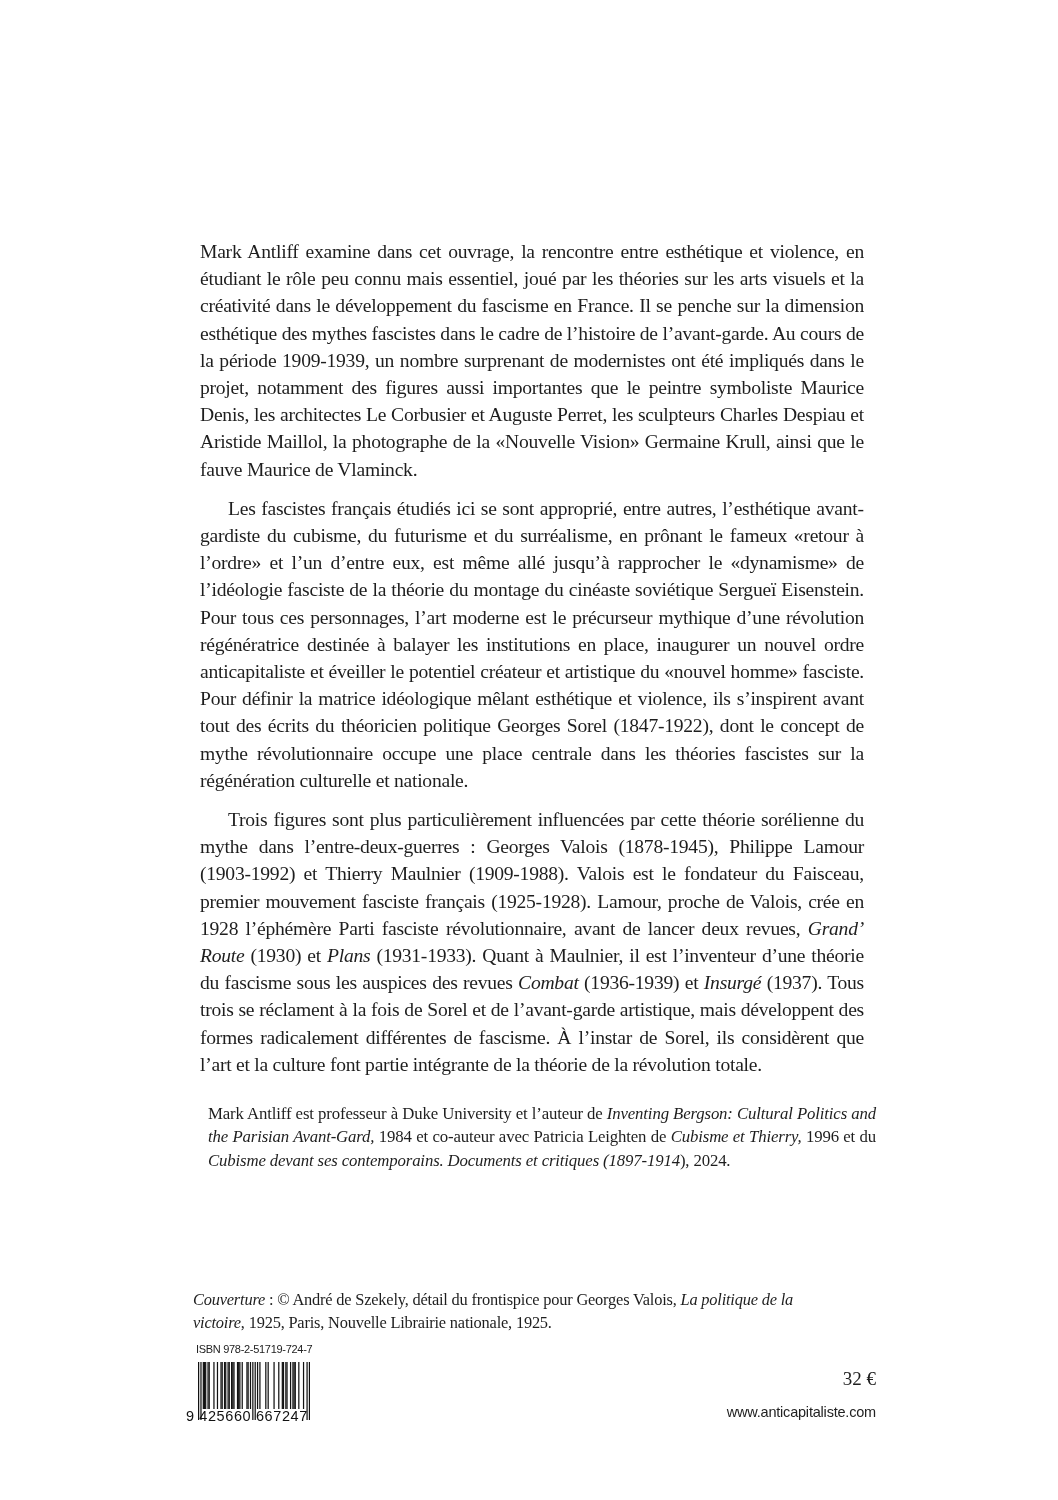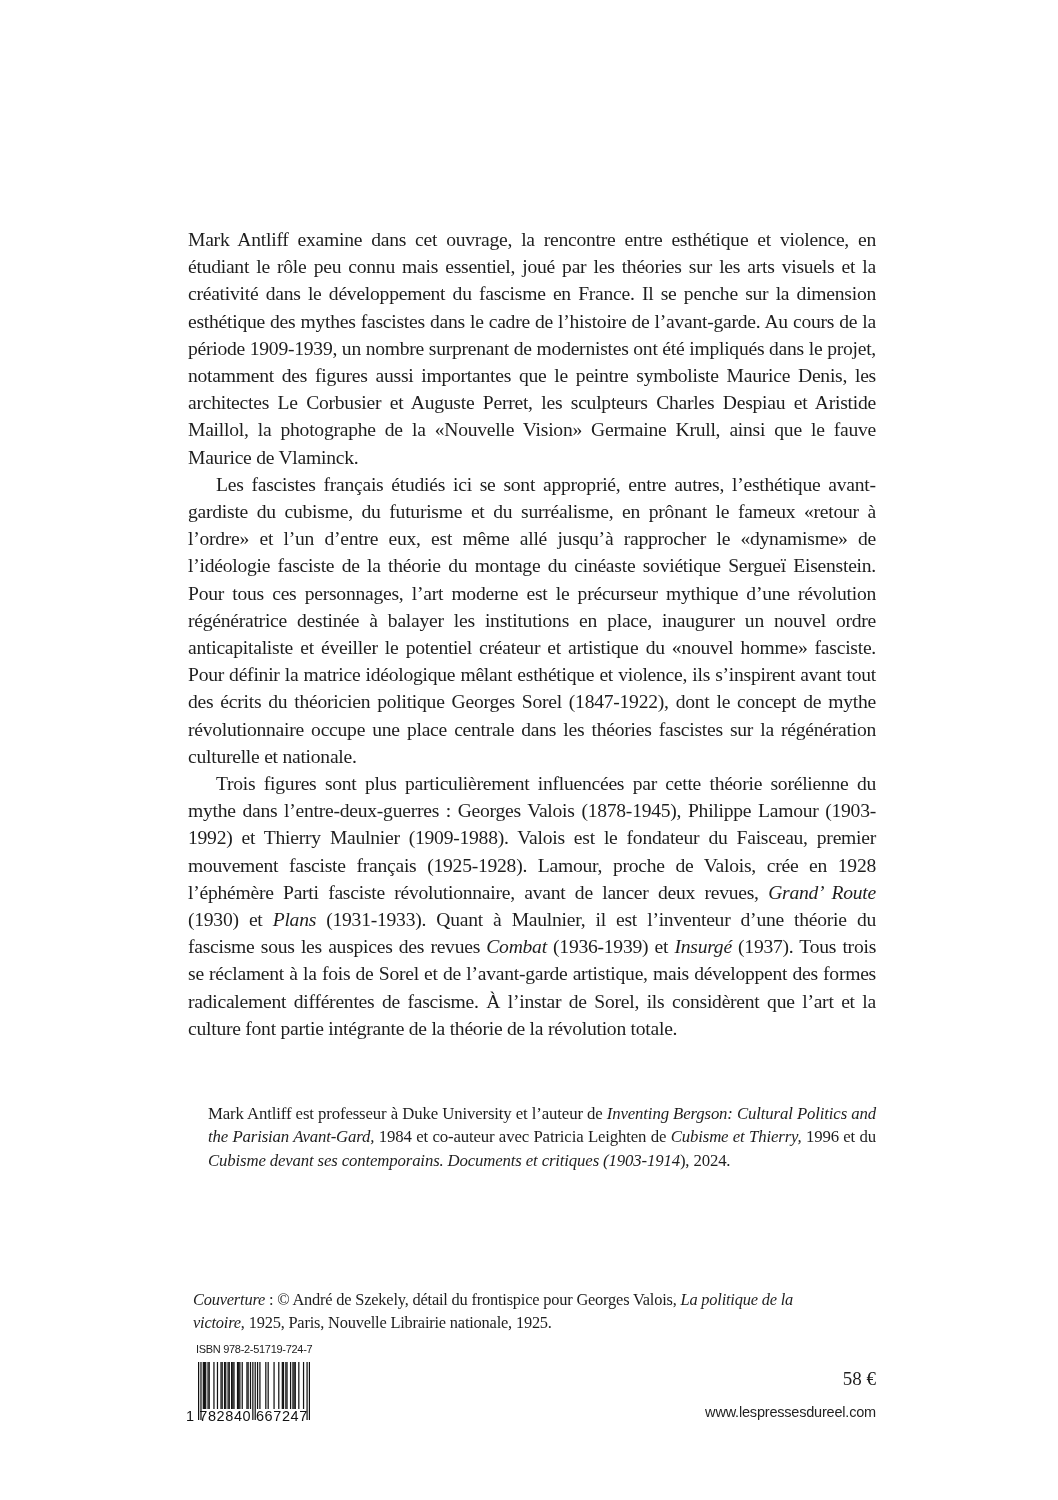--- a/index.html
+++ b/index.html
@@ -5,21 +5,21 @@
   html, body { margin: 0; padding: 0; background: #ffffff; }
   body { width: 1058px; height: 1500px; position: relative; overflow: hidden; color: #1e1e1e; }
   .serif { font-family: "Liberation Serif", "DejaVu Serif", serif; }
   .sans { font-family: "Liberation Sans", "DejaVu Sans", sans-serif; }
 
   #main-text {
     position: absolute; left: 188px; top: 226px; width: 688px;
     font-size: 19.6px; line-height: 27.2px; text-align: justify; hyphens: manual;
     letter-spacing: -0.25px;
   }
-  #main-text p { margin: 0; }
+  #main-text p { margin: 12px; }
   #main-text p + p { text-indent: 28px; }
 
   #bio {
     position: absolute; left: 208px; top: 1102px; width: 668px;
     font-size: 16.8px; line-height: 23.4px; text-align: justify; margin: 0;
     letter-spacing: -0.15px;
   }
 
   #credit {
     position: absolute; left: 188px; top: 1284px; width: 620px;
@@ -39,21 +39,21 @@
 </style>
 </head>
 <body>
 
 <div id="main-text" class="serif">
   <p><span>Mark Antliff examine dans cet ouvrage, la rencontre entre esthétique et violence, en étudiant le rôle peu connu mais essentiel, joué par les théories sur les arts visuels et la créativité dans le développement du fascisme en France. Il se penche sur la dimension esthétique des mythes fascistes dans le cadre de l’histoire de l’avant-garde. Au cours de la période 1909-1939, un nombre surprenant de modernistes ont été impliqués dans le projet, notamment des figures aussi importantes que le peintre symboliste Maurice Denis, les architectes Le Corbusier et Auguste Perret, les sculp­teurs Charles Despiau et Aristide Maillol, la photographe de la «Nouvelle Vision» Germaine Krull, ainsi que le fauve Maurice de Vlaminck.</span></p>
   <p><span>Les fascistes français étudiés ici se sont approprié, entre autres, l’esthétique avant­gardiste du cubisme, du futurisme et du surréalisme, en prônant le fameux «retour à l’ordre» et l’un d’entre eux, est même allé jusqu’à rapprocher le «dynamisme» de l’idéologie fasciste de la théorie du montage du cinéaste soviétique Sergueï Eisenstein. Pour tous ces personnages, l’art moderne est le précurseur mythique d’une révolution régénératrice destinée à balayer les institutions en place, inaugurer un nouvel ordre anticapitaliste et éveiller le potentiel créateur et artistique du «nouvel homme» fasciste. Pour définir la matrice idéologique mêlant esthétique et violence, ils s’inspirent avant tout des écrits du théoricien politique Georges Sorel (1847-1922), dont le concept de mythe révolutionnaire occupe une place centrale dans les théories fascistes sur la régénération culturelle et nationale.</span></p>
   <p><span>Trois figures sont plus particulièrement influencées par cette théorie sorélienne du mythe dans l’entre-deux-guerres : Georges Valois (1878-1945), Philippe Lamour (1903-1992) et Thierry Maulnier (1909-1988). Valois est le fondateur du Faisceau, premier mouvement fasciste français (1925-1928). Lamour, proche de Valois, crée en 1928 l’éphémère Parti fasciste révolutionnaire, avant de lancer deux revues, </span><i>Grand’ Route</i><span> (1930) et </span><i>Plans</i><span> (1931-1933). Quant à Maulnier, il est l’inventeur d’une théorie du fascisme sous les auspices des revues </span><i>Combat</i><span> (1936-1939) et </span><i>Insurgé</i><span> (1937). Tous trois se réclament à la fois de Sorel et de l’avant-garde artistique, mais développent des formes radicalement différentes de fascisme. À l’instar de Sorel, ils considèrent que l’art et la culture font partie intégrante de la théorie de la révolution totale.</span></p>
 </div>
 
-<p id="bio" class="serif"><span>Mark Antliff est professeur à Duke University et l’auteur de </span><i>Inventing Bergson: Cultural Politics and the Parisian Avant-Gard,</i><span> 1984 et co-auteur avec Patricia Leighten de </span><i>Cubisme et Thierry,</i><span> 1996 et du </span><i>Cubisme devant ses contemporains. Do­cuments et critiques (1903-1914</i><span>), 2024.</span></p>
+<p id="bio" class="serif"><span>Mark Antliff est professeur à Duke University et l’auteur de </span><i>Inventing Bergson: Cultural Politics and the Parisian Avant-Gard,</i><span> 1984 et co-auteur avec Patricia Leighten de </span><i>Cubisme et Thierry,</i><span> 1996 et du </span><i>Cubisme devant ses contemporains. Do­cuments et critiques (1897-1914</i><span>), 2024.</span></p>
 
 <p id="credit" class="serif"><i>Couverture</i><span> : © André de Szekely, détail du frontispice pour Georges Valois, </span><i>La politique de la victoire</i><span>, 1925, Paris, Nouvelle Librairie nationale, 1925.</span></p>
 
 <div id="isbn-label" class="sans">ISBN 978-2-51719-724-7</div>
 <svg id="barcode" viewBox="0 0 124 60" preserveAspectRatio="none">
     <rect x="12.00" y="0" width="1.23" height="58" fill="#111"></rect>
     <rect x="14.36" y="0" width="1.23" height="58" fill="#111"></rect>
     <rect x="16.72" y="0" width="1.23" height="47" fill="#111"></rect>
     <rect x="17.89" y="0" width="1.23" height="47" fill="#111"></rect>
     <rect x="19.07" y="0" width="1.23" height="47" fill="#111"></rect>
@@ -91,16 +91,16 @@
     <rect x="100.42" y="0" width="1.23" height="47" fill="#111"></rect>
     <rect x="103.96" y="0" width="1.23" height="47" fill="#111"></rect>
     <rect x="106.32" y="0" width="1.23" height="47" fill="#111"></rect>
     <rect x="107.49" y="0" width="1.23" height="47" fill="#111"></rect>
     <rect x="108.67" y="0" width="1.23" height="47" fill="#111"></rect>
     <rect x="112.21" y="0" width="1.23" height="47" fill="#111"></rect>
     <rect x="116.93" y="0" width="1.23" height="47" fill="#111"></rect>
     <rect x="120.46" y="0" width="1.23" height="58" fill="#111"></rect>
     <rect x="122.82" y="0" width="1.23" height="58" fill="#111"></rect>
   </svg>
-<div id="barcode-digits" class="sans">1 782840 667247</div>
+<div id="barcode-digits" class="sans">9 425660 667247</div>
 
-<div id="price" class="serif">58 €</div>
-<div id="website" class="sans">www.lespressesdureel.com</div>
+<div id="price" class="serif">32 €</div>
+<div id="website" class="sans">www.anticapitaliste.com</div>
 
 </body></html>

